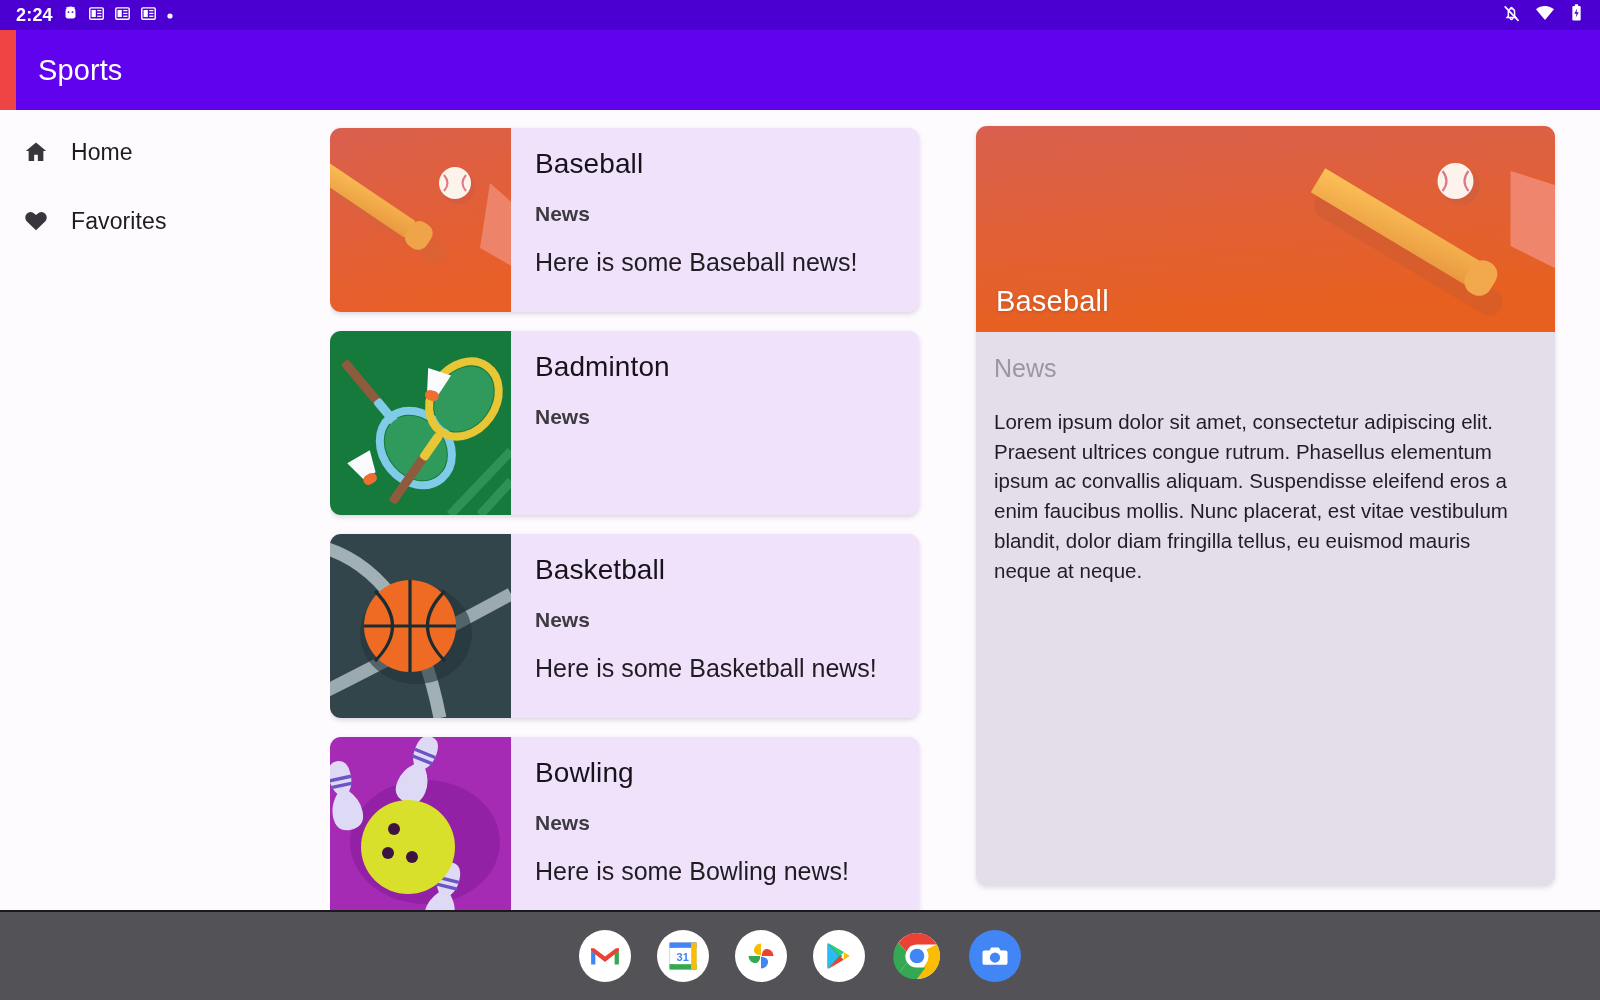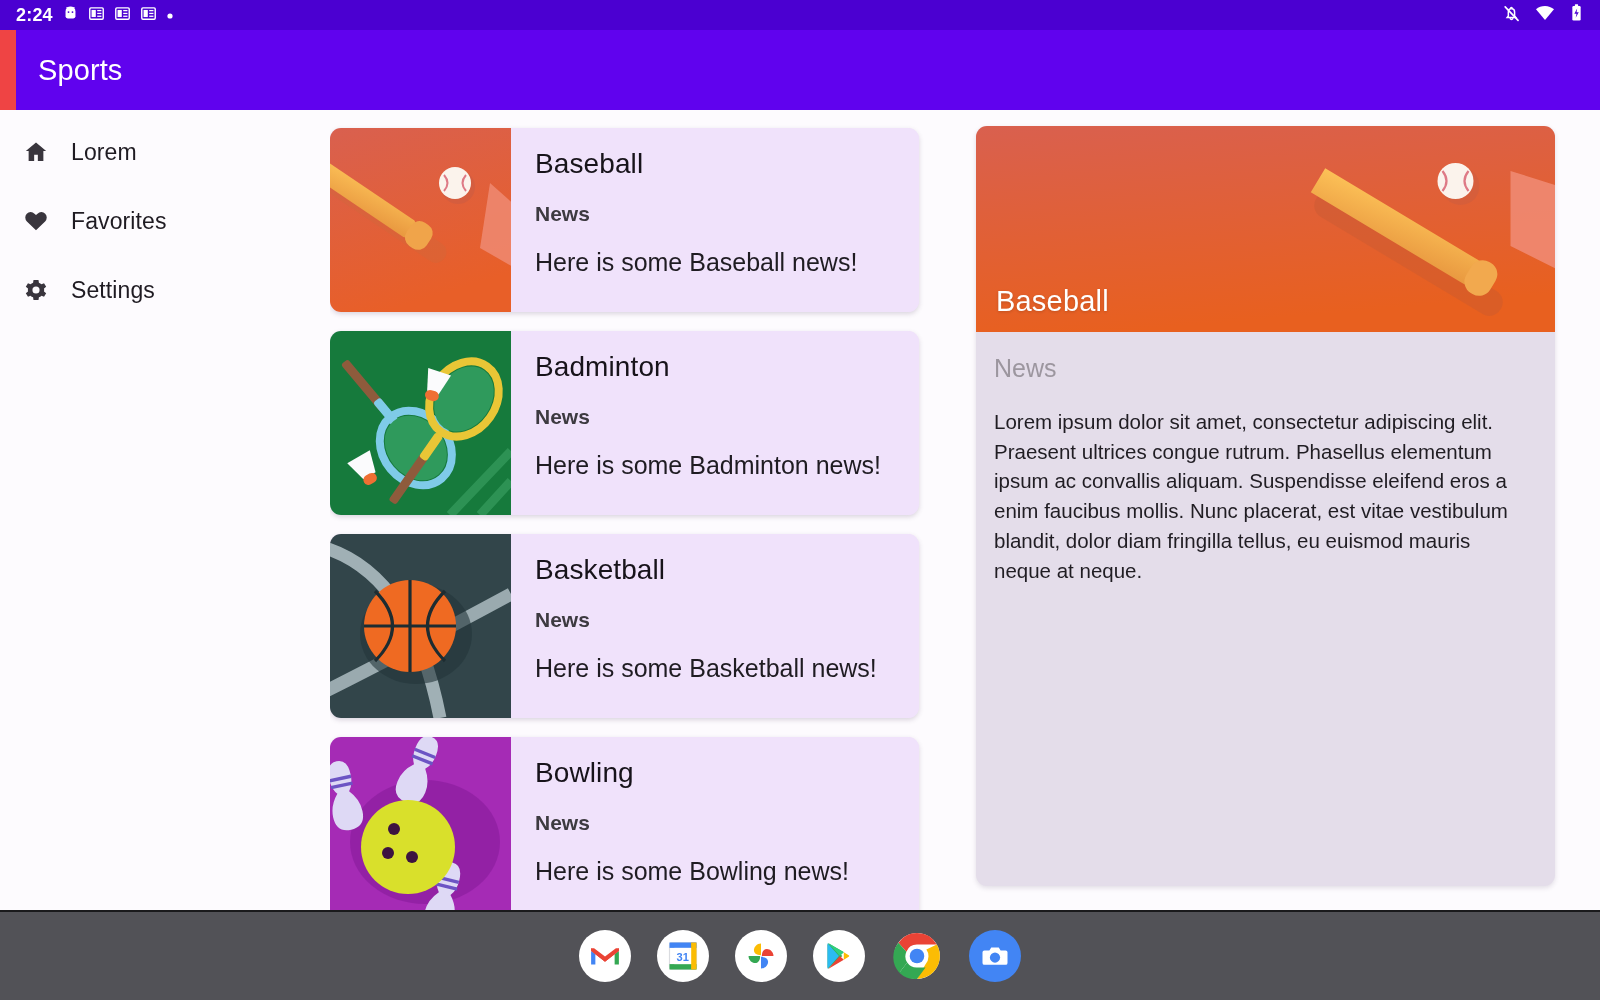--- a/index.html
+++ b/index.html
@@ -301,41 +301,32 @@
   <div class="content">
 
     <nav class="sidebar">
 
       <div class="nav-item">
         <span class="nav-icon">
           <svg width="26" height="26" viewBox="0 0 24 24">
               <path fill="#39353d" d="M12 3.2 2.6 11h2.6v9.2h5.1v-5.6h3.4v5.6h5.1V11h2.6z"></path>
             </svg>
         </span>
-        <span class="nav-label">Lorem</span>
+        <span class="nav-label">Home</span>
       </div>
 
       <div class="nav-item">
         <span class="nav-icon">
           <svg width="26" height="26" viewBox="0 0 24 24">
               <path fill="#39353d" d="M12 20.5 3.6 12.4a5 5 0 0 1 7-7.2l1.4 1.3 1.4-1.3a5 5 0 1 1 7 7.2z"></path>
             </svg>
         </span>
         <span class="nav-label">Favorites</span>
       </div>
 
-      <div class="nav-item">
-        <span class="nav-icon">
-          <svg width="26" height="26" viewBox="0 0 24 24">
-              <path fill="#39353d" d="M19.5 12c0-.5 0-1-.1-1.4l2-1.5-2-3.4-2.3.9a7 7 0 0 0-2.4-1.4L14.3 2.8H9.7l-.4 2.4a7 7 0 0 0-2.4 1.4l-2.3-.9-2 3.4 2 1.5a8.6 8.6 0 0 0 0 2.8l-2 1.5 2 3.4 2.3-.9a7 7 0 0 0 2.4 1.4l.4 2.4h4.6l.4-2.4a7 7 0 0 0 2.4-1.4l2.3.9 2-3.4-2-1.5c.1-.4.1-.9.1-1.4z"></path>
-              <circle cx="12" cy="12" r="3.3" fill="#fdfbfe"></circle>
-            </svg>
-        </span>
-        <span class="nav-label">Settings</span>
-      </div>
     </nav>
 
     <div class="list-col">
 
       <div class="sport-card">
         <div class="card-thumb">
           <svg viewBox="0 0 181 184" preserveAspectRatio="xMidYMid slice">
             <defs>
               <linearGradient id="bbg" x1="0" y1="0" x2="0.3" y2="1">
                 <stop offset="0" stop-color="#d9604f"></stop>
@@ -391,21 +382,20 @@
             </g>
             <g transform="rotate(-30 35 137)">
               <path d="M22 124 L48 124 L42 146 L28 146 Z" fill="#fbfbfd"></path>
               <rect x="27" y="144" width="14" height="10" rx="5" fill="#ef6f33"></rect>
             </g>
           </svg>
         </div>
         <div class="card-body">
           <div class="card-title">Badminton</div>
           <div class="card-sub">News</div>
-          <div class="card-text">Here is some Badminton news!</div>
         </div>
       </div>
 
       <div class="sport-card">
         <div class="card-thumb">
           <svg viewBox="0 0 181 184" preserveAspectRatio="xMidYMid slice">
             <rect width="181" height="184" fill="#32454a"></rect>
             <path d="M-20 10 Q80 30 110 184" stroke="#b4c3c8" stroke-width="13" fill="none" opacity="0.85"></path>
             <path d="M-10 160 Q70 120 181 60" stroke="#b4c3c8" stroke-width="13" fill="none" opacity="0.8"></path>
             <ellipse cx="86" cy="100" rx="56" ry="50" fill="#23353a" opacity="0.6"></ellipse>

